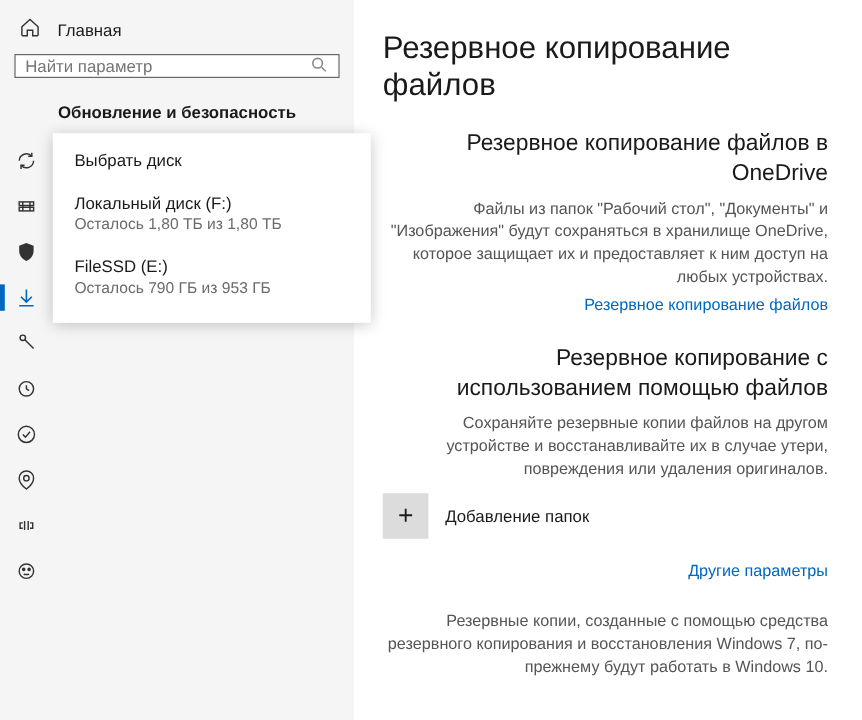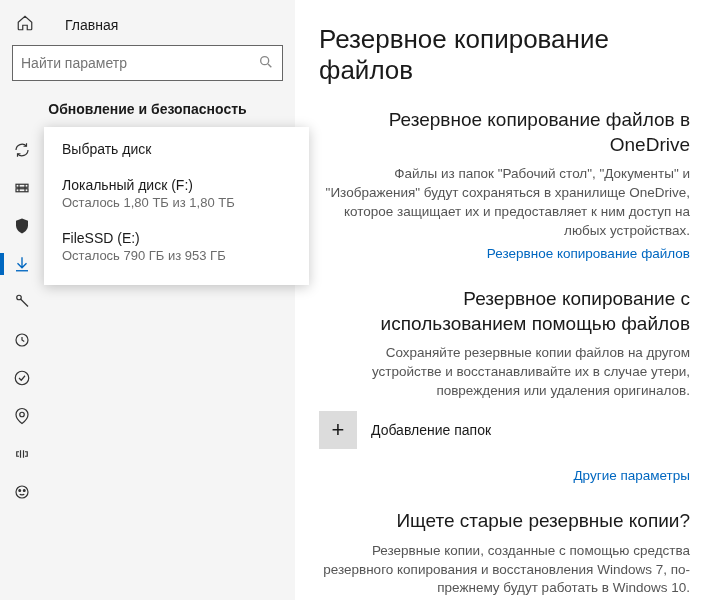--- a/index.html
+++ b/index.html
@@ -17,34 +17,34 @@
     width: 295px;
     height: 100%;
     background: #f5f5f5;
     display: flex;
     flex-direction: column;
     position: relative;
   }
   .home-row {
     display: flex;
     align-items: center;
-    gap: 31px;
+    gap: 14px;
     padding: 14px 16px 10px 16px;
     cursor: pointer;
   }
   .home-row svg { width: 18px; height: 18px; }
   .search-wrap {
     padding: 0 12px 14px 12px;
   }
   .search {
     display: flex;
     align-items: center;
     border: 1px solid #666;
     background: #fff;
-    height: 36px;
+    height: 20px;
     padding: 0 8px;
   }
   .search input {
     flex: 1;
     border: none;
     outline: none;
     font-size: 14px;
     background: transparent;
   }
   .search svg { width: 16px; height: 16px; opacity: .7; }
@@ -260,17 +260,16 @@
         <span>+</span>
       </div>
       <span>Добавление папок</span>
     </div>
     <div style="margin-top:18px">
       <span class="link">Другие параметры</span>
     </div>
   </div>
 
   <div class="section">
-    <h2>Ищете старые резервные копии?</h2>
     <p class="body-text">Резервные копии, созданные с помощью средства резервного копирования и восстановления Windows 7, по-прежнему будут работать в Windows 10.</p>
 
   </div>
 </div>
 
 </body></html>

